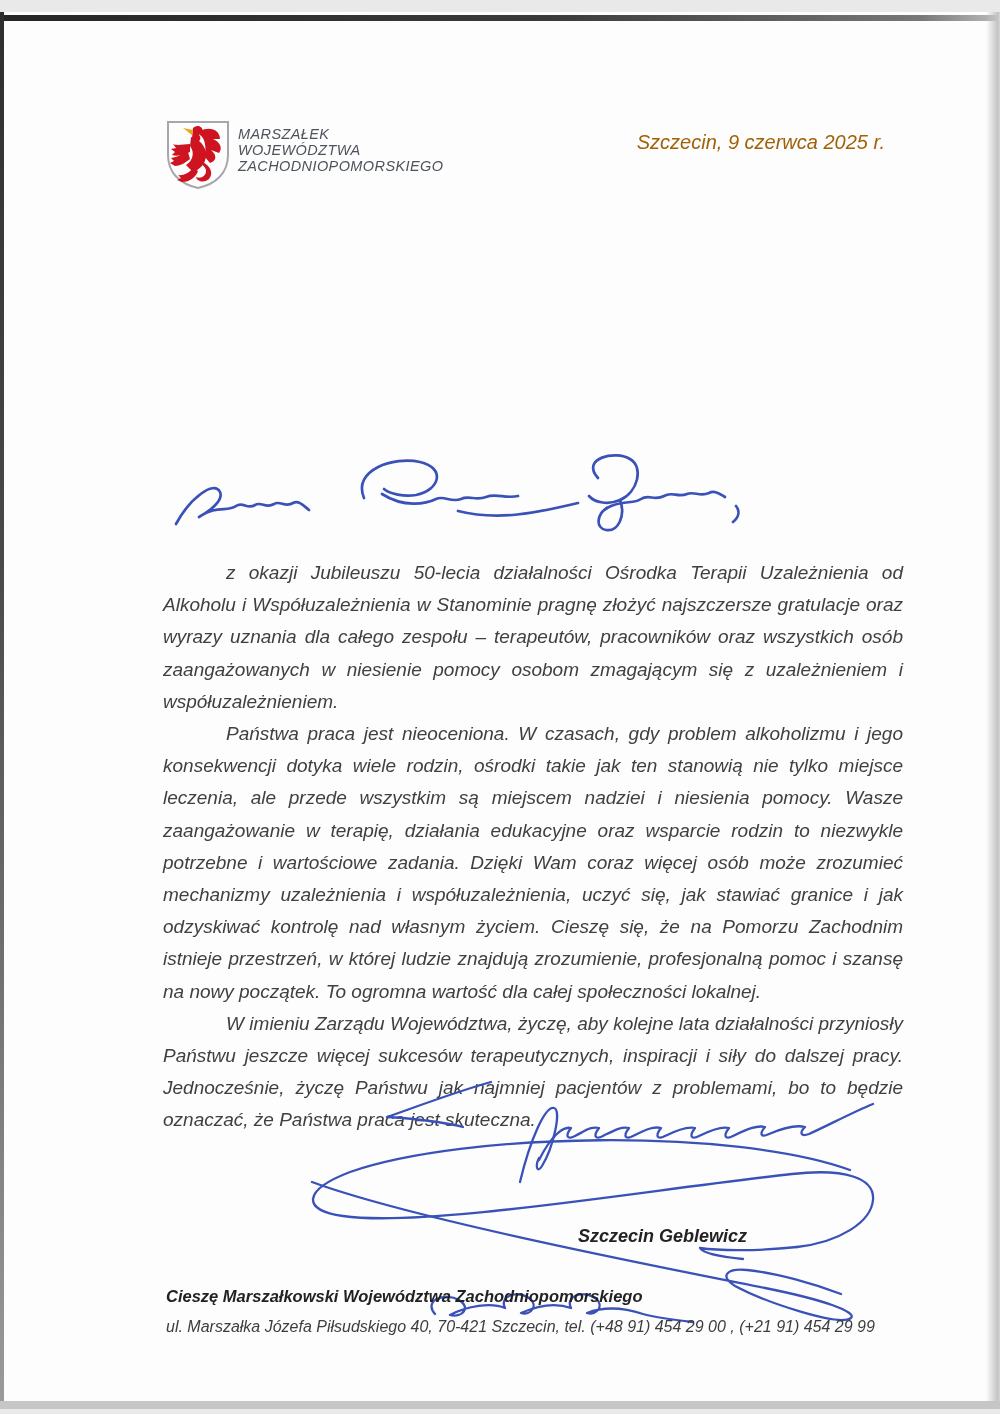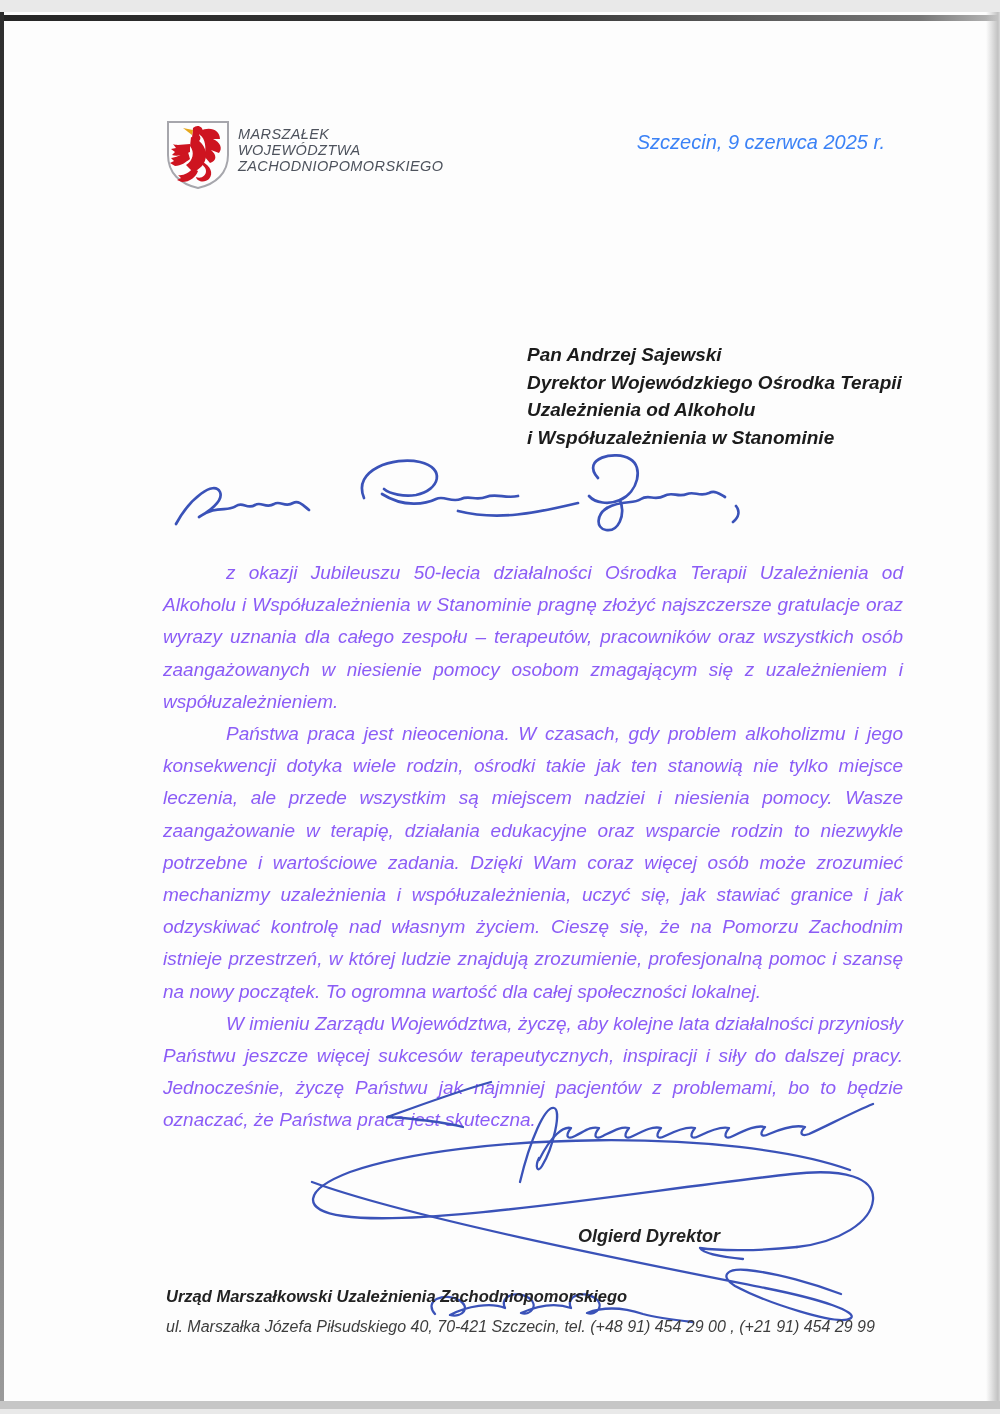--- a/index.html
+++ b/index.html
@@ -19,36 +19,36 @@
   .edge-left{position:absolute;left:0;top:0;width:4px;height:100%;
     background:linear-gradient(180deg,#2e2e2e 0%,#4a4a4a 40%,#9b9b9b 100%);}
   .edge-bottom{position:absolute;left:0;bottom:0;width:100%;height:8px;background:#c6c6c6;}
   .edge-right{position:absolute;right:0;top:0;width:14px;height:100%;
     background:linear-gradient(90deg,rgba(200,200,200,0) 0%,#c2c2c2 85%,#d8d8d8 100%);}
 
   
   .crest{position:absolute;left:163px;top:107px;width:70px;height:72px;}
   .sender{position:absolute;left:238px;top:114px;
     font-size:14.5px;line-height:16px;letter-spacing:.4px;color:#4d525c;}
-  .dateline{position:absolute;top:119px;right:115px;font-size:20px;color:#3b82f6;}
+  .dateline{position:absolute;top:119px;right:115px;font-size:20px;color:#a16207;}
 
   
   .recipient{position:absolute;left:527px;top:329px;
     font-size:19px;font-weight:bold;line-height:27.5px;color:#1b1b1b;}
 
   
   .greeting-ink{position:absolute;left:168px;top:438px;width:585px;height:95px;}
   .signature-ink{position:absolute;left:295px;top:1058px;width:585px;height:262px;}
   .ink path{stroke:#3a52b8;fill:none;stroke-linecap:round;stroke-linejoin:round;}
   .greeting-ink path{stroke-width:2.7px;}
   .signature-ink path{stroke-width:2.3px;}
 
   
   .body-text{position:absolute;left:163px;top:545px;width:740px;
-    font-size:19px;line-height:32.2px;text-align:justify;color:#8b5cf6;}
+    font-size:19px;line-height:32.2px;text-align:justify;color:#404040;}
   .body-text p{margin:0;text-indent:63px;}
 
   
   .signer-name{position:absolute;left:578px;top:1214px;
     font-size:18px;font-weight:bold;color:#222;}
 
   
   .footer{position:absolute;left:166px;top:1275px;font-size:16px;color:#3d3d3d;}
   .footer .office{font-size:16.5px;font-weight:bold;color:#222;margin-bottom:9px;}
   .footer .line{line-height:23px;}
@@ -78,26 +78,20 @@
   </svg>
 
   <div class="sender">
     <div>MARSZAŁEK</div>
     <div>WOJEWÓDZTWA</div>
     <div>ZACHODNIOPOMORSKIEGO</div>
   </div>
 
   <div class="dateline">Szczecin, 9 czerwca 2025 r.</div>
 
-  <div class="recipient">
-    <div>Pan Andrzej Sajewski</div>
-    <div>Dyrektor Wojewódzkiego Ośrodka Terapii</div>
-    <div>Uzależnienia od Alkoholu</div>
-    <div>i Współuzależnienia w Stanominie</div>
-  </div>
 
   <svg class="greeting-ink ink" viewBox="0 0 585 95" aria-hidden="true">
     <path d="M8,74 C22,48 46,30 52,42 C56,51 40,62 31,67 C48,55 60,62 68,56 C75,51 79,60 87,55 C93,51 98,59 106,54 C112,50 117,58 125,53 C131,50 136,56 141,60"></path>
     <path d="M196,48 C184,20 226,6 252,12 C278,18 272,40 248,45 C236,47 222,44 216,39"></path>
     <path d="M214,44 C236,58 258,54 268,49 C276,45 283,53 293,49 C301,45 308,51 318,47 C328,43 338,49 350,46"></path>
     <path d="M290,61 C330,71 368,63 410,53"></path>
     <path d="M430,28 C412,8 448,0 462,9 C476,17 470,42 452,50 C441,55 427,53 421,46"></path>
     <path d="M452,50 C458,66 450,82 438,80 C427,78 429,64 439,58"></path>
     <path d="M439,58 C455,49 465,55 473,49 C480,44 487,51 496,46 C504,41 510,48 519,44 C526,41 532,47 541,43 C547,40 552,44 557,47"></path>
     <path d="M568,56 C572,61 571,67 565,72"></path>
@@ -112,20 +106,20 @@
   <svg class="signature-ink ink" viewBox="0 0 585 262" aria-hidden="true">
     <path d="M196,12 C160,22 118,38 92,47 C112,48 150,52 168,57"></path>
     <path d="M225,112 C235,70 250,36 259,38 C267,40 258,78 247,96 C242,104 240,96 244,88"></path>
     <path d="M244,90 C256,66 268,56 276,58 C270,66 272,70 280,66 C290,61 296,56 304,58 C298,66 300,70 308,66 C318,61 326,56 334,58 C328,66 330,70 338,66 C350,60 358,56 366,58 C360,66 362,70 370,66 C382,60 392,56 400,58 C394,66 396,70 404,66 C416,60 426,56 434,58 C428,66 430,70 438,66 C452,59 462,55 470,57 C464,64 466,68 474,64 C488,58 502,55 510,57 C504,63 506,67 514,64 C532,56 558,42 578,34"></path>
     <path d="M555,100 C440,58 170,62 55,102 C8,120 6,140 48,146 C130,158 350,120 497,104 C550,98 580,108 578,130 C576,152 545,172 502,177"></path>
     <path d="M502,177 C465,181 425,181 405,178 C408,183 426,187 448,189"></path>
     <path d="M17,112 C120,150 380,200 470,218 C530,230 562,242 556,248 C544,257 470,232 440,216 C425,207 430,198 452,200 C482,203 520,214 546,224"></path>
     <path d="M140,244 C128,230 150,222 164,230 C176,237 168,248 155,245 C172,236 196,232 210,238 C204,226 222,220 234,228 C244,235 236,246 226,243 C244,235 262,233 276,238 C270,226 288,220 300,228 C310,235 302,246 292,243 C310,236 330,238 348,244 C362,248 380,250 398,252"></path>
   </svg>
 
-  <div class="signer-name">Olgierd Dyrektor</div>
+  <div class="signer-name">Szczecin Geblewicz</div>
 
   <div class="footer">
-    <div class="office">Urząd Marszałkowski Uzależnienia Zachodniopomorskiego</div>
+    <div class="office">Cieszę Marszałkowski Województwa Zachodniopomorskiego</div>
     <div class="line">ul. Marszałka Józefa Piłsudskiego 40, 70-421 Szczecin, tel. (+48 91) 454 29 00 , (+21 91) 454 29 99</div>
   </div>
 
 </div>
 
 </body></html>

